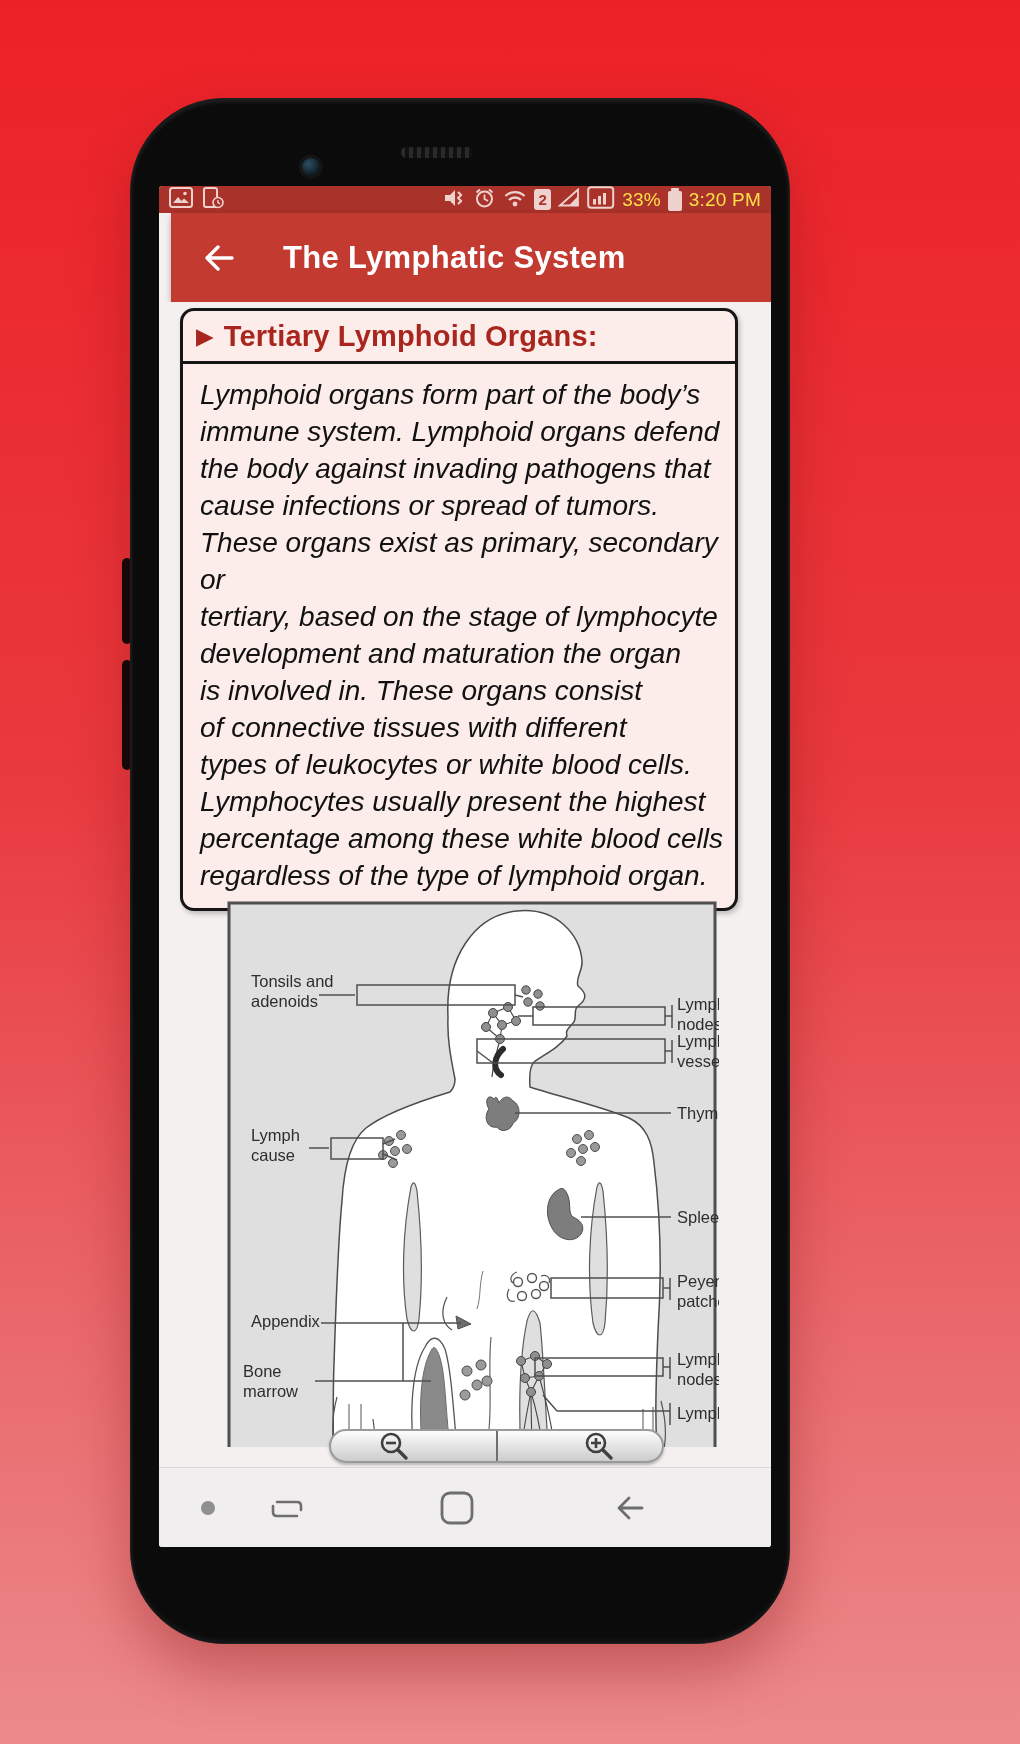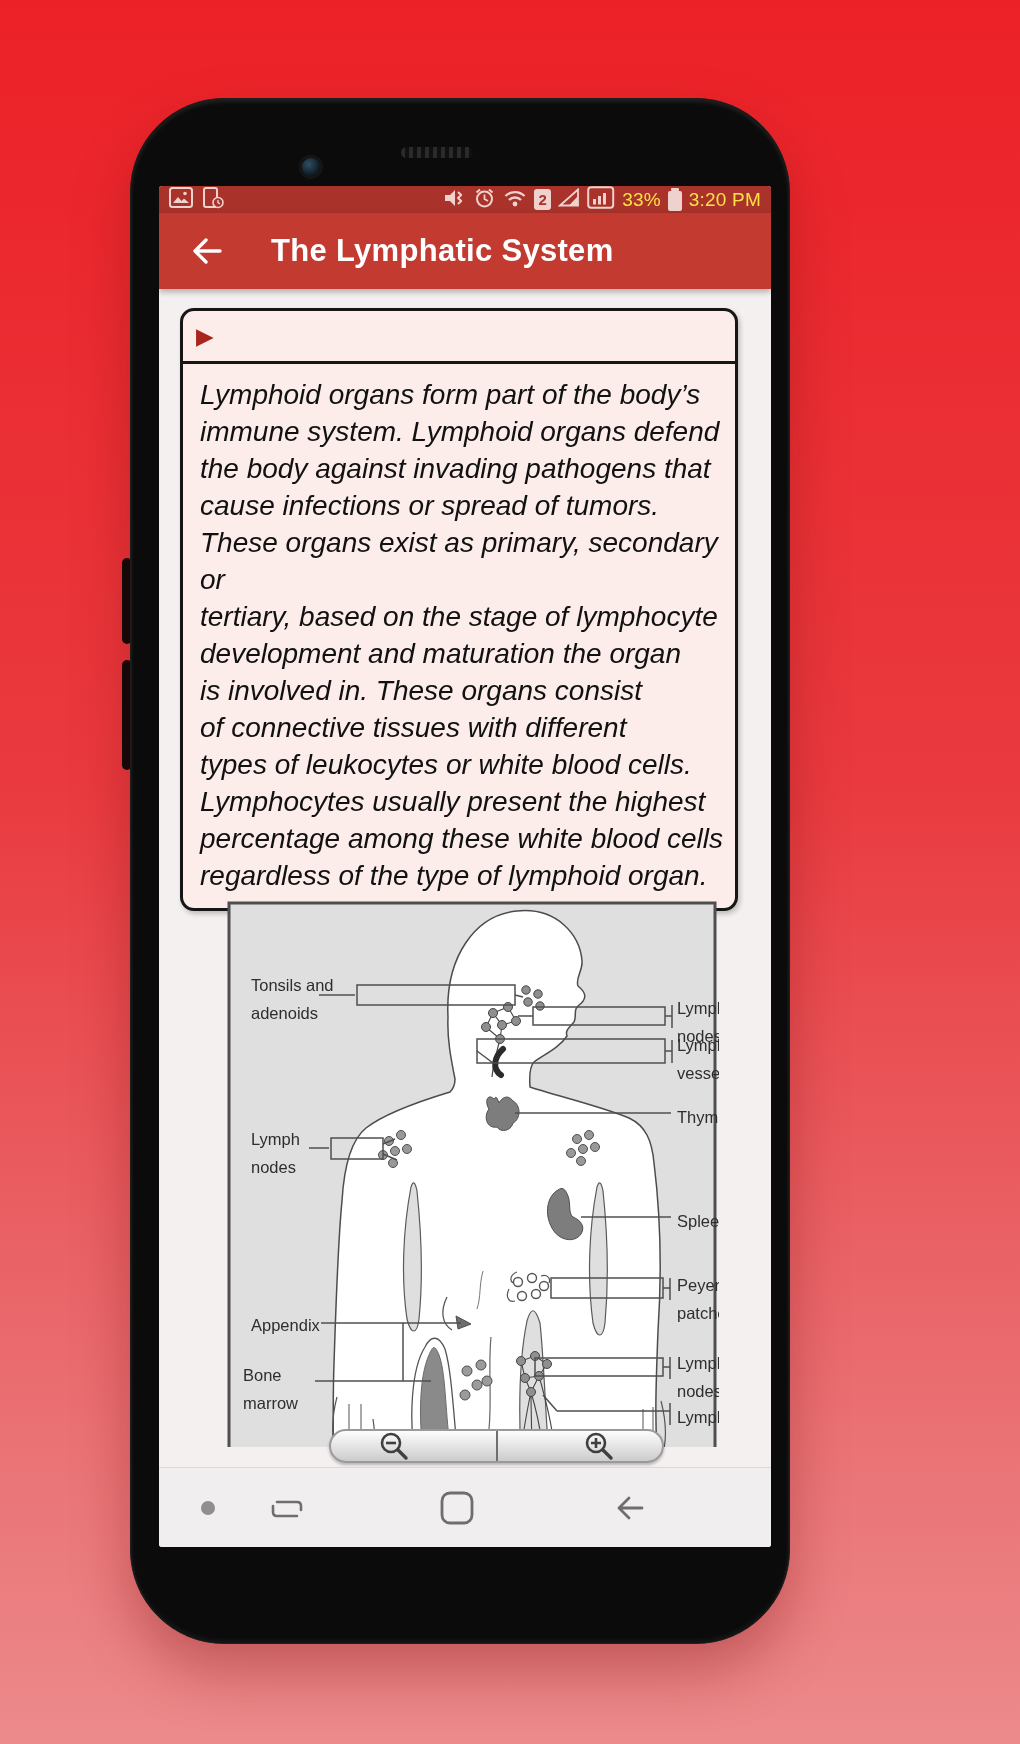--- a/index.html
+++ b/index.html
@@ -26,35 +26,35 @@
   #statusbar{position:absolute;left:0;top:0;width:612px;height:27px;background:#a9322a;display:flex;align-items:center;padding:0 10px;box-sizing:border-box;color:#f2d6d0;}
   .sb-left{display:flex;gap:9px;align-items:center;}
   .sb-right{margin-left:auto;display:flex;gap:7px;align-items:center;}
   .sb-txt{font-size:19px;letter-spacing:.2px;color:#fde047;}
   .simb{width:17px;height:21px;background:#efd2cd;border-radius:3px;color:#a9322a;font-size:15px;font-weight:bold;
         display:flex;align-items:center;justify-content:center;}
   .batt{position:relative;width:14px;height:23px;}
   .batt .nub{position:absolute;left:3px;top:0;width:8px;height:3px;background:#efd2cd;border-radius:1px;}
   .batt .bod{position:absolute;left:0;top:3px;width:14px;height:20px;background:#efd2cd;border-radius:2px;}
   
-  #appbar{position:absolute;left:0;top:27px;width:612px;height:76px;background:#c23a30;display:flex;align-items:center;
+  #appbar{position:absolute;left:12px;top:27px;width:612px;height:89px;background:#c23a30;display:flex;align-items:center;
           box-shadow:0 3px 6px rgba(0,0,0,.28);}
   #appbar .title{color:#ffffff;font-size:31px;font-weight:bold;letter-spacing:.3px;margin-left:46px;}
   #backbtn{margin-left:28px;width:38px;height:34px;display:flex;align-items:center;justify-content:center;}
   
   #content{position:absolute;left:0;top:116px;width:612px;height:1165px;background:#f4f0ef;}
   #card{position:absolute;left:21px;top:6px;width:558px;border:3px solid #161616;border-radius:14px;
         background:#fcedeb;box-shadow:2px 3px 5px rgba(0,0,0,.22);box-sizing:border-box;}
   #card-head{display:flex;align-items:center;height:50px;border-bottom:3px solid #161616;padding-left:13px;}
   #card-head .mark{color:#a8261d;font-size:23px;margin-right:10px;line-height:1;}
   #card-head .htxt{color:#a8261d;font-size:29px;font-weight:800;letter-spacing:.2px;}
   #card-body{padding:12px 10px 14px 17px;font-size:28px;line-height:37px;color:#111111;white-space:pre-line;font-style:italic;}
   
   #diagram{position:absolute;left:66px;top:597px;width:494px;height:548px;overflow:hidden;}
-  .dlabel{position:absolute;font-size:16.5px;line-height:28px;color:#2e2e2e;white-space:pre-line;}
+  .dlabel{position:absolute;font-size:16.5px;line-height:20px;color:#2e2e2e;white-space:pre-line;}
   
   #zoompill{position:absolute;left:170px;top:1127px;width:335px;height:34px;border-radius:18px;
     background:linear-gradient(180deg,#fdfdfd 0%,#e7e7e7 45%,#cccccc 100%);
     border:2px solid #9a9a9a;box-sizing:border-box;display:flex;box-shadow:0 2px 3px rgba(0,0,0,.25);}
   .zhalf{flex:1;display:flex;align-items:center;}
   #zdivider{width:2px;background:#6f6f6f;height:100%;}
   
   #navbar{position:absolute;left:0;top:1281px;width:612px;height:80px;background:#f0eeee;border-top:1px solid #dcd8d8;
           display:flex;align-items:center;}
   #navdot{position:absolute;left:42px;top:33px;width:14px;height:14px;border-radius:50%;background:#8f8f8f;}
@@ -143,20 +143,21 @@
           </svg>
         </div>
         <div class="title">The Lymphatic System</div>
       </div>
 
       <div id="content">
 
         <div id="card">
           <div id="card-head">
             <span class="mark">▶</span>
+            <span class="htxt">Tertiary Lymphoid Organs:</span>
           </div>
           <div id="card-body">Lymphoid organs form part of the body’s
 immune system. Lymphoid organs defend
 the body against invading pathogens that
 cause infections or spread of tumors.
 These organs exist as primary, secondary or
 tertiary, based on the stage of lymphocyte
 development and maturation the organ
 is involved in. These organs consist
 of connective tissues with different
@@ -294,21 +295,21 @@
           </svg>
 
           <div class="dlabel" style="left:26px;top:72px;">Tonsils and
 adenoids</div>
           <div class="dlabel" style="left:452px;top:95px;">Lymph
 nodes</div>
           <div class="dlabel" style="left:452px;top:132px;">Lymphatic
 vessels</div>
           <div class="dlabel" style="left:452px;top:204px;">Thymus</div>
           <div class="dlabel" style="left:26px;top:226px;">Lymph
-nodes</div>
+cause</div>
           <div class="dlabel" style="left:452px;top:308px;">Spleen</div>
           <div class="dlabel" style="left:452px;top:372px;">Peyer’s
 patches</div>
           <div class="dlabel" style="left:26px;top:412px;text-align:right;">Appendix</div>
           <div class="dlabel" style="left:18px;top:462px;">Bone
 marrow</div>
           <div class="dlabel" style="left:452px;top:450px;">Lymph
 nodes</div>
           <div class="dlabel" style="left:452px;top:504px;">Lymphatic</div>
         </div>

